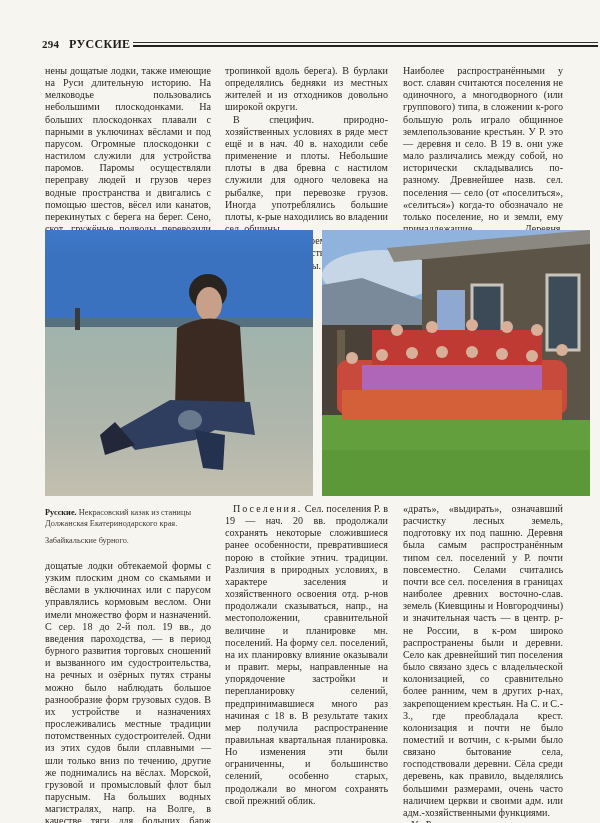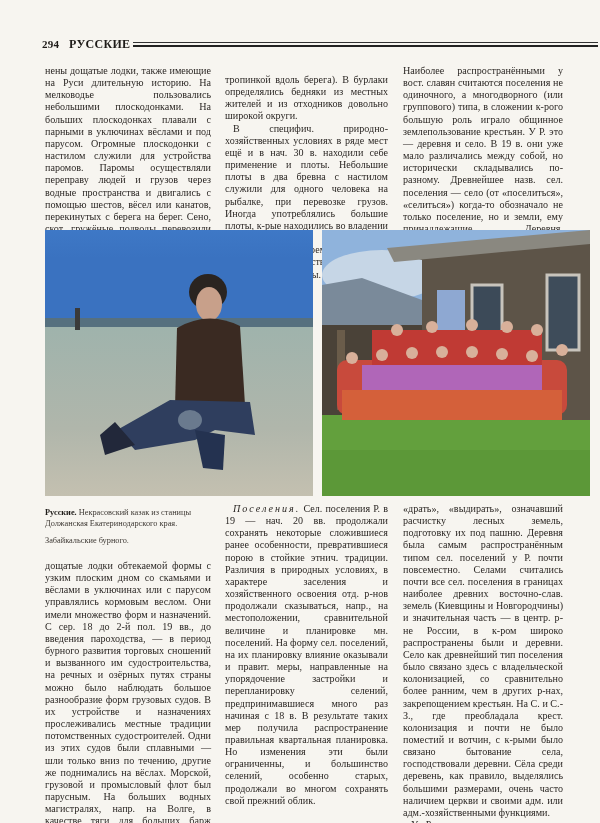--- a/index.html
+++ b/index.html
@@ -21,26 +21,26 @@
     border-top:1px solid #333; border-bottom:2px solid #222;
     box-sizing:border-box;
   }
   .col {
     position:absolute; font-size:10.1px; line-height:12.15px;
     text-align:justify; hyphens:manual; color:#2b2724;
   }
   .col p { margin:0; }
   .col p.indent { text-indent:8px; }
   .col1-top { left:45px; top:65px; width:166px; }
-  .col2-top { left:225px; top:65px; width:163px;margin-top:9px; }
+  .col2-top { left:225px; top:65px; width:163px; }
   .col3-top { left:403px; top:65px; width:160px; }
   .col1-bot { left:45px; top:560px; width:166px; }
   .col2-bot { left:225px; top:503px; width:163px; }
   .col3-bot { left:403px; top:503px; width:160px; }
-  .spaced { letter-spacing:2px;font-style:italic; }
+  .spaced { letter-spacing:2px; }
   .photo {
     position:absolute; overflow:hidden;
   }
   .photo-1 { left:45px; top:230px; width:268px; height:266px;
     background:linear-gradient(180deg,#3f76c4 0%,#3a73c4 46%,#52708a 48%,#9ab0a8 52%,#a8b4a8 70%,#b7b9ae 100%); }
   .photo-2 { left:322px; top:230px; width:268px; height:266px;
     background:linear-gradient(180deg,#8fb1d8 0%,#b9cde0 30%,#6a6a64 40%,#4e5e44 70%,#5f9a3c 78%,#68a83e 100%); }
   .caption {
     position:absolute; left:45px; font-size:8.3px; line-height:10.5px; color:#3d3833; width:170px;
   }
@@ -56,21 +56,21 @@
   <span class="running-title">РУССКИЕ</span>
   <span class="rule"></span>
 </div>
 
 <div class="col col1-top">
   <p>нены дощатые лодки, также имеющие на Руси длительную историю. На мелководье пользовались небольшими плоскодонками. На больших плоскодонках плавали с парными в уключинах вёслами и под парусом. Огромные плоскодонки с настилом служили для устройства паромов. Паромы осуществляли переправу людей и грузов через водные пространства и двигались с помощью шестов, вёсел или канатов, перекинутых с берега на берег. Сено, скот, гружёные подводы перевозили иногда на больших плоскодонках с низкими бортами — завозни. Большие</p>
 </div>
 
 <div class="col col2-top">
   <p>тропинкой вдоль берега). В бурлаки определялись бедняки из местных жителей и из отходников довольно широкой округи.</p>
-  <p class="indent">В специфич. природно-хозяйственных условиях в ряде мест ещё и в нач. 30 в. находили себе применение и плоты. Небольшие плоты в два бревна с настилом служили для одного человека на рыбалке, при перевозке грузов. Иногда употреблялись большие плоты, к-рые находились во владении сел. общины.</p>
+  <p class="indent">В специфич. природно-хозяйственных условиях в ряде мест ещё и в нач. 40 в. находили себе применение и плоты. Небольшие плоты в два бревна с настилом служили для одного человека на рыбалке, при перевозке грузов. Иногда употреблялись большие плоты, к-рые находились во владении сел. общины.</p>
   <p class="indent">В настоящее время в водных транспортных средствах произошли большие перемены. Как и в сухопутных, многие</p>
 </div>
 
 <div class="col col3-top">
   <p>Наиболее распространёнными у вост. славян считаются поселения не одиночного, а многодворного (или группового) типа, в сложении к-рого большую роль играло общинное землепользование крестьян. У Р. это — деревня и село. В 19 в. они уже мало различались между собой, но исторически складывались по-разному. Древнейшее назв. сел. поселения — село (от «поселиться», «селиться») когда-то обозначало не только поселение, но и земли, ему принадлежащие. Деревня, предположительно, появилась позднее (примерно в 14 в.). Сам этот термин связывают со словом</p>
 </div>
 
 <div class="photo photo-1">
   <svg width="268" height="266" viewBox="0 0 268 266">
     <defs>

